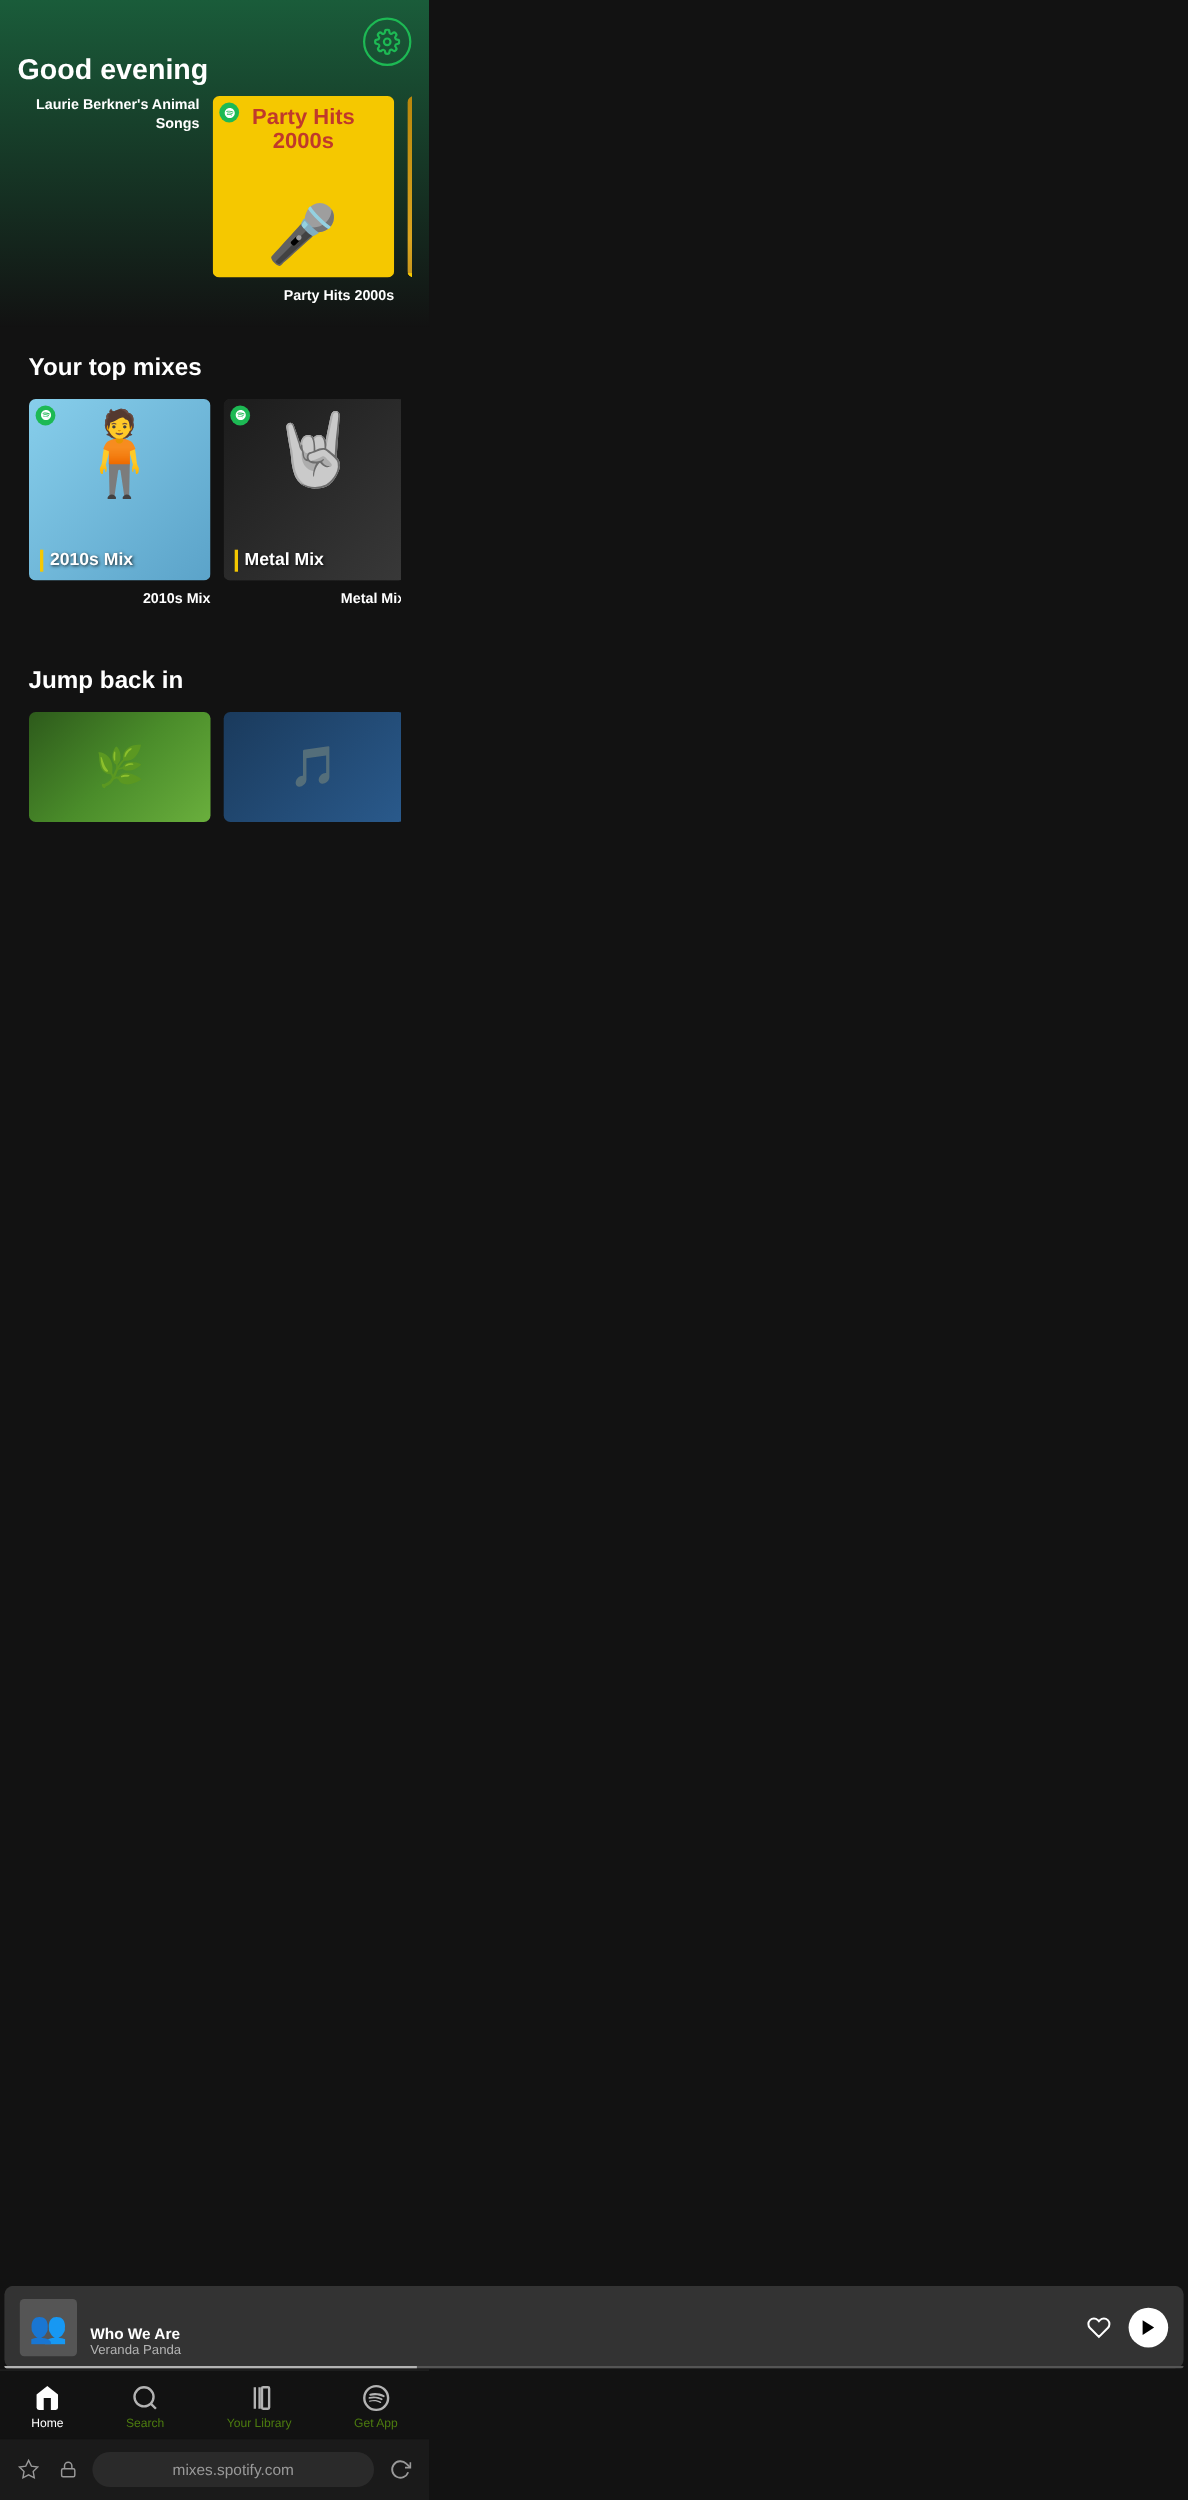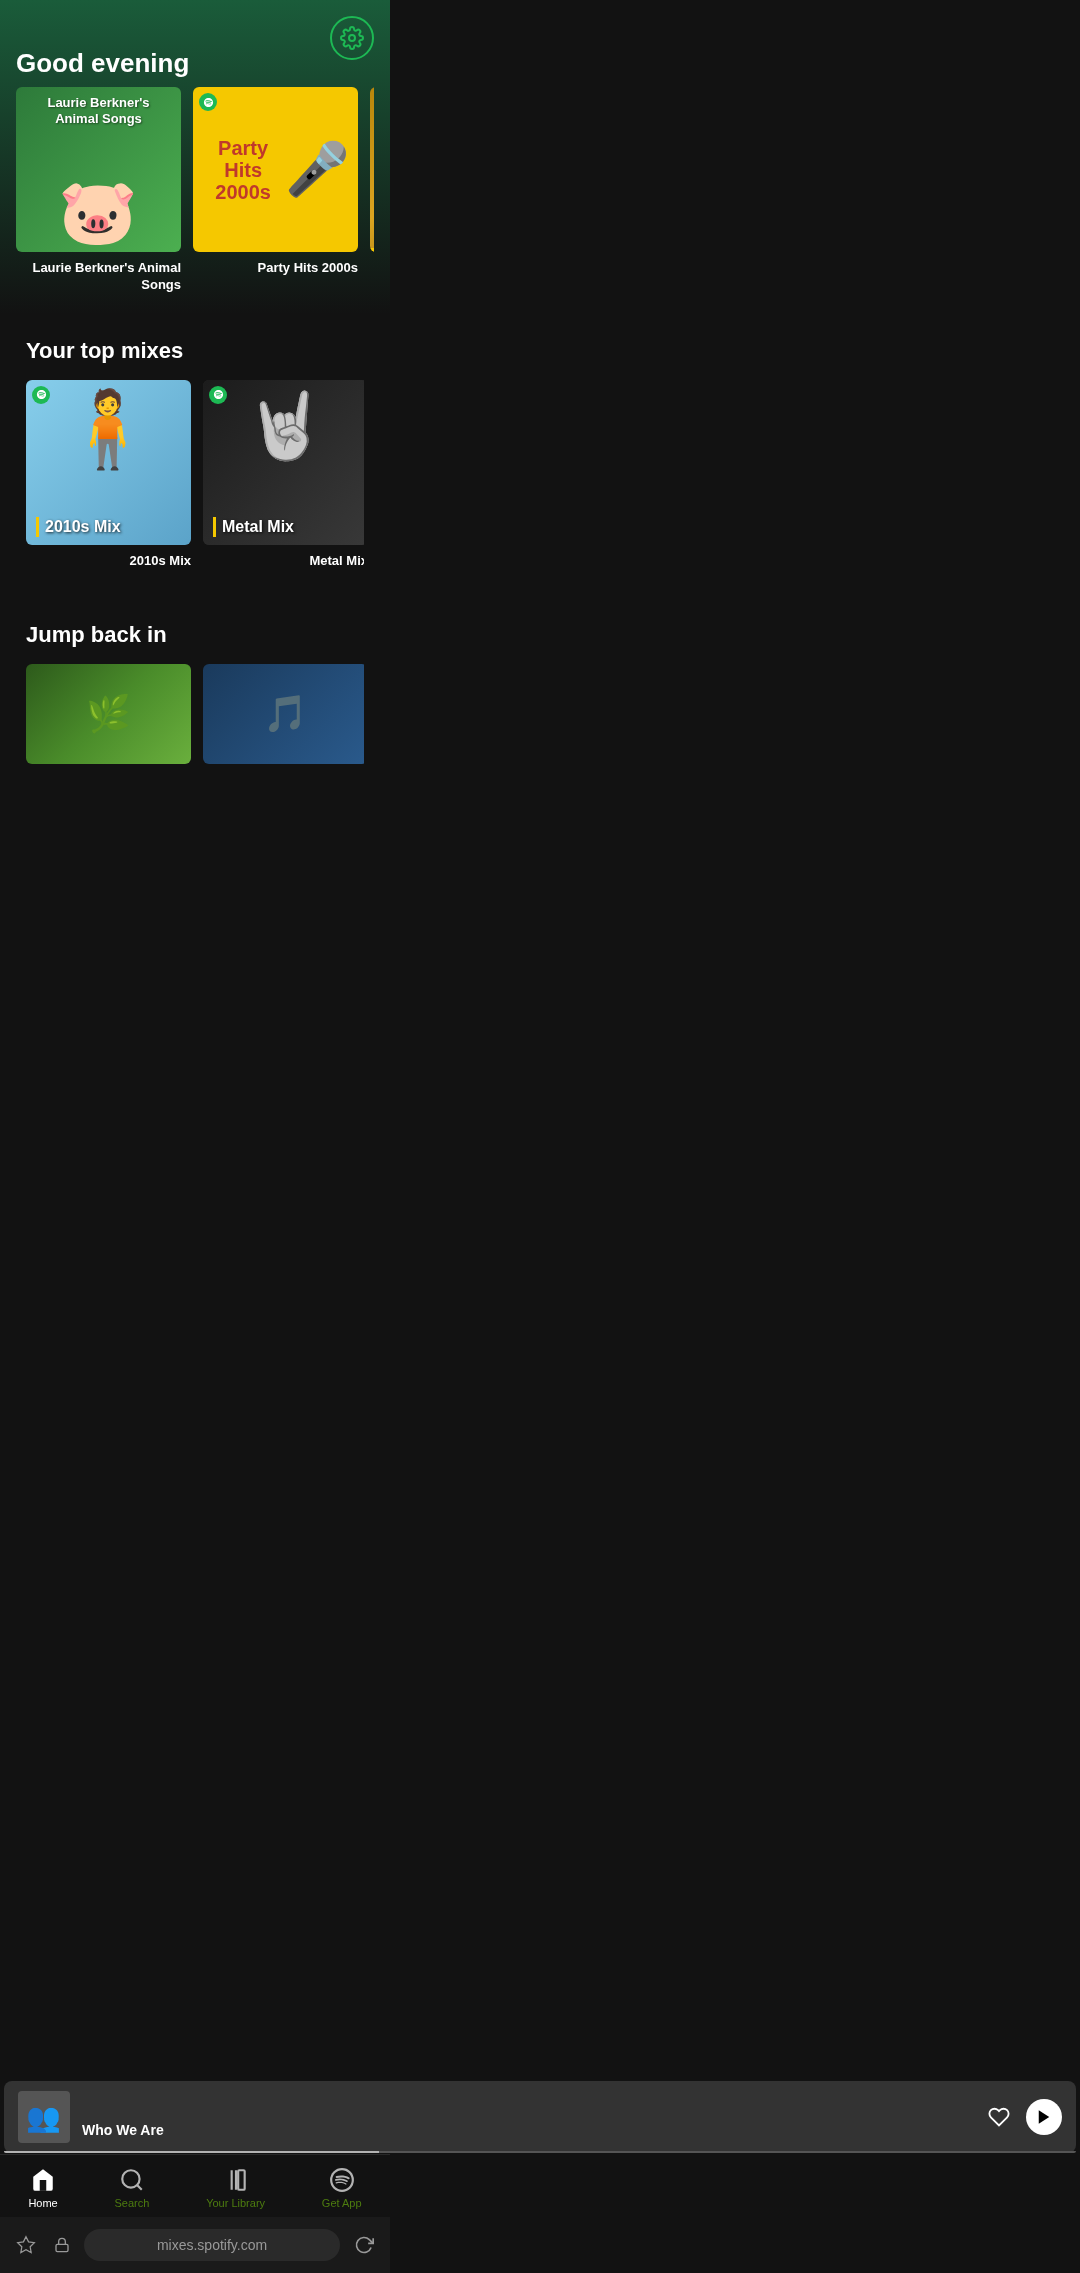--- a/index.html
+++ b/index.html
@@ -124,21 +124,21 @@
 
     
     .party-bg {
       background: #f5c800;
     }
 
     .party-art {
       width: 100%;
       height: 100%;
       display: flex;
-      flex-direction: row;
+      flex-direction: column;
       align-items: center;
       justify-content: space-between;
       padding: 8px;
       position: relative;
     }
 
     .party-title {
       font-size: 20px;
       font-weight: 900;
       color: #c0392b;
@@ -476,28 +476,20 @@
     <svg class="settings-icon-svg" viewBox="0 0 24 24" fill="none" stroke="#1db954" stroke-width="2">
       <circle cx="12" cy="12" r="3"></circle>
       <path d="M19.4 15a1.65 1.65 0 0 0 .33 1.82l.06.06a2 2 0 0 1-2.83 2.83l-.06-.06a1.65 1.65 0 0 0-1.82-.33 1.65 1.65 0 0 0-1 1.51V21a2 2 0 0 1-4 0v-.09A1.65 1.65 0 0 0 9 19.4a1.65 1.65 0 0 0-1.82.33l-.06.06a2 2 0 0 1-2.83-2.83l.06-.06A1.65 1.65 0 0 0 4.68 15a1.65 1.65 0 0 0-1.51-1H3a2 2 0 0 1 0-4h.09A1.65 1.65 0 0 0 4.6 9a1.65 1.65 0 0 0-.33-1.82l-.06-.06a2 2 0 0 1 2.83-2.83l.06.06A1.65 1.65 0 0 0 9 4.68a1.65 1.65 0 0 0 1-1.51V3a2 2 0 0 1 4 0v.09a1.65 1.65 0 0 0 1 1.51 1.65 1.65 0 0 0 1.82-.33l.06-.06a2 2 0 0 1 2.83 2.83l-.06.06A1.65 1.65 0 0 0 19.4 9a1.65 1.65 0 0 0 1.51 1H21a2 2 0 0 1 0 4h-.09a1.65 1.65 0 0 0-1.51 1z"></path>
     </svg>
   </button>
   <h1 class="greeting">Good evening</h1>
 
   <div class="cards-scroll">
 
     <div class="card">
-      <div class="card-img">
-        <div class="card-img-inner laurie-bg">
-          <div class="pig-art">
-            <div class="pig-title">Laurie Berkner's<br>Animal Songs</div>
-            <div class="pig-emoji">🐷</div>
-          </div>
-        </div>
-      </div>
       <div class="card-label">Laurie Berkner's Animal Songs</div>
     </div>
 
     <div class="card">
       <div class="card-img">
         <div class="card-img-inner party-bg">
           <div class="spotify-badge">
             <svg viewBox="0 0 24 24" fill="#fff">
                 <circle cx="12" cy="12" r="12" fill="none"></circle>
                 <path d="M12 2C6.477 2 2 6.477 2 12s4.477 10 10 10 10-4.477 10-10S17.523 2 12 2zm4.586 14.424a.622.622 0 01-.857.208c-2.348-1.435-5.304-1.76-8.785-.964a.622.622 0 11-.277-1.215c3.809-.87 7.076-.496 9.712 1.115a.623.623 0 01.207.856zm1.223-2.722a.78.78 0 01-1.072.257C14.054 12.357 11.1 11.8 7.538 12.8a.779.779 0 11-.451-1.491c4.016-1.215 7.377-.617 10.146 1.12a.78.78 0 01.576 1.273zm.105-2.835c-3.223-1.914-8.54-2.09-11.618-1.156a.935.935 0 11-.543-1.79c3.533-1.072 9.404-.865 13.115 1.338a.936.936 0 01-.954 1.608z" fill="#fff"></path>
@@ -614,20 +606,21 @@
 </div>
 
 <div style="height: 220px;"></div>
 
 <div class="now-playing">
   <div class="now-playing-thumb">
     👥
   </div>
   <div class="now-playing-info">
     <div class="now-playing-title">Who We Are</div>
+    <div class="now-playing-artist">Veranda Panda</div>
   </div>
   <div class="now-playing-controls">
     <button class="heart-btn">
       <svg width="22" height="22" viewBox="0 0 24 24" fill="none" stroke="#fff" stroke-width="2">
         <path d="M20.84 4.61a5.5 5.5 0 0 0-7.78 0L12 5.67l-1.06-1.06a5.5 5.5 0 0 0-7.78 7.78l1.06 1.06L12 21.23l7.78-7.78 1.06-1.06a5.5 5.5 0 0 0 0-7.78z"></path>
       </svg>
     </button>
     <button class="play-btn">
       <svg width="18" height="18" viewBox="0 0 24 24" fill="#000">
         <polygon points="5,3 19,12 5,21"></polygon>

